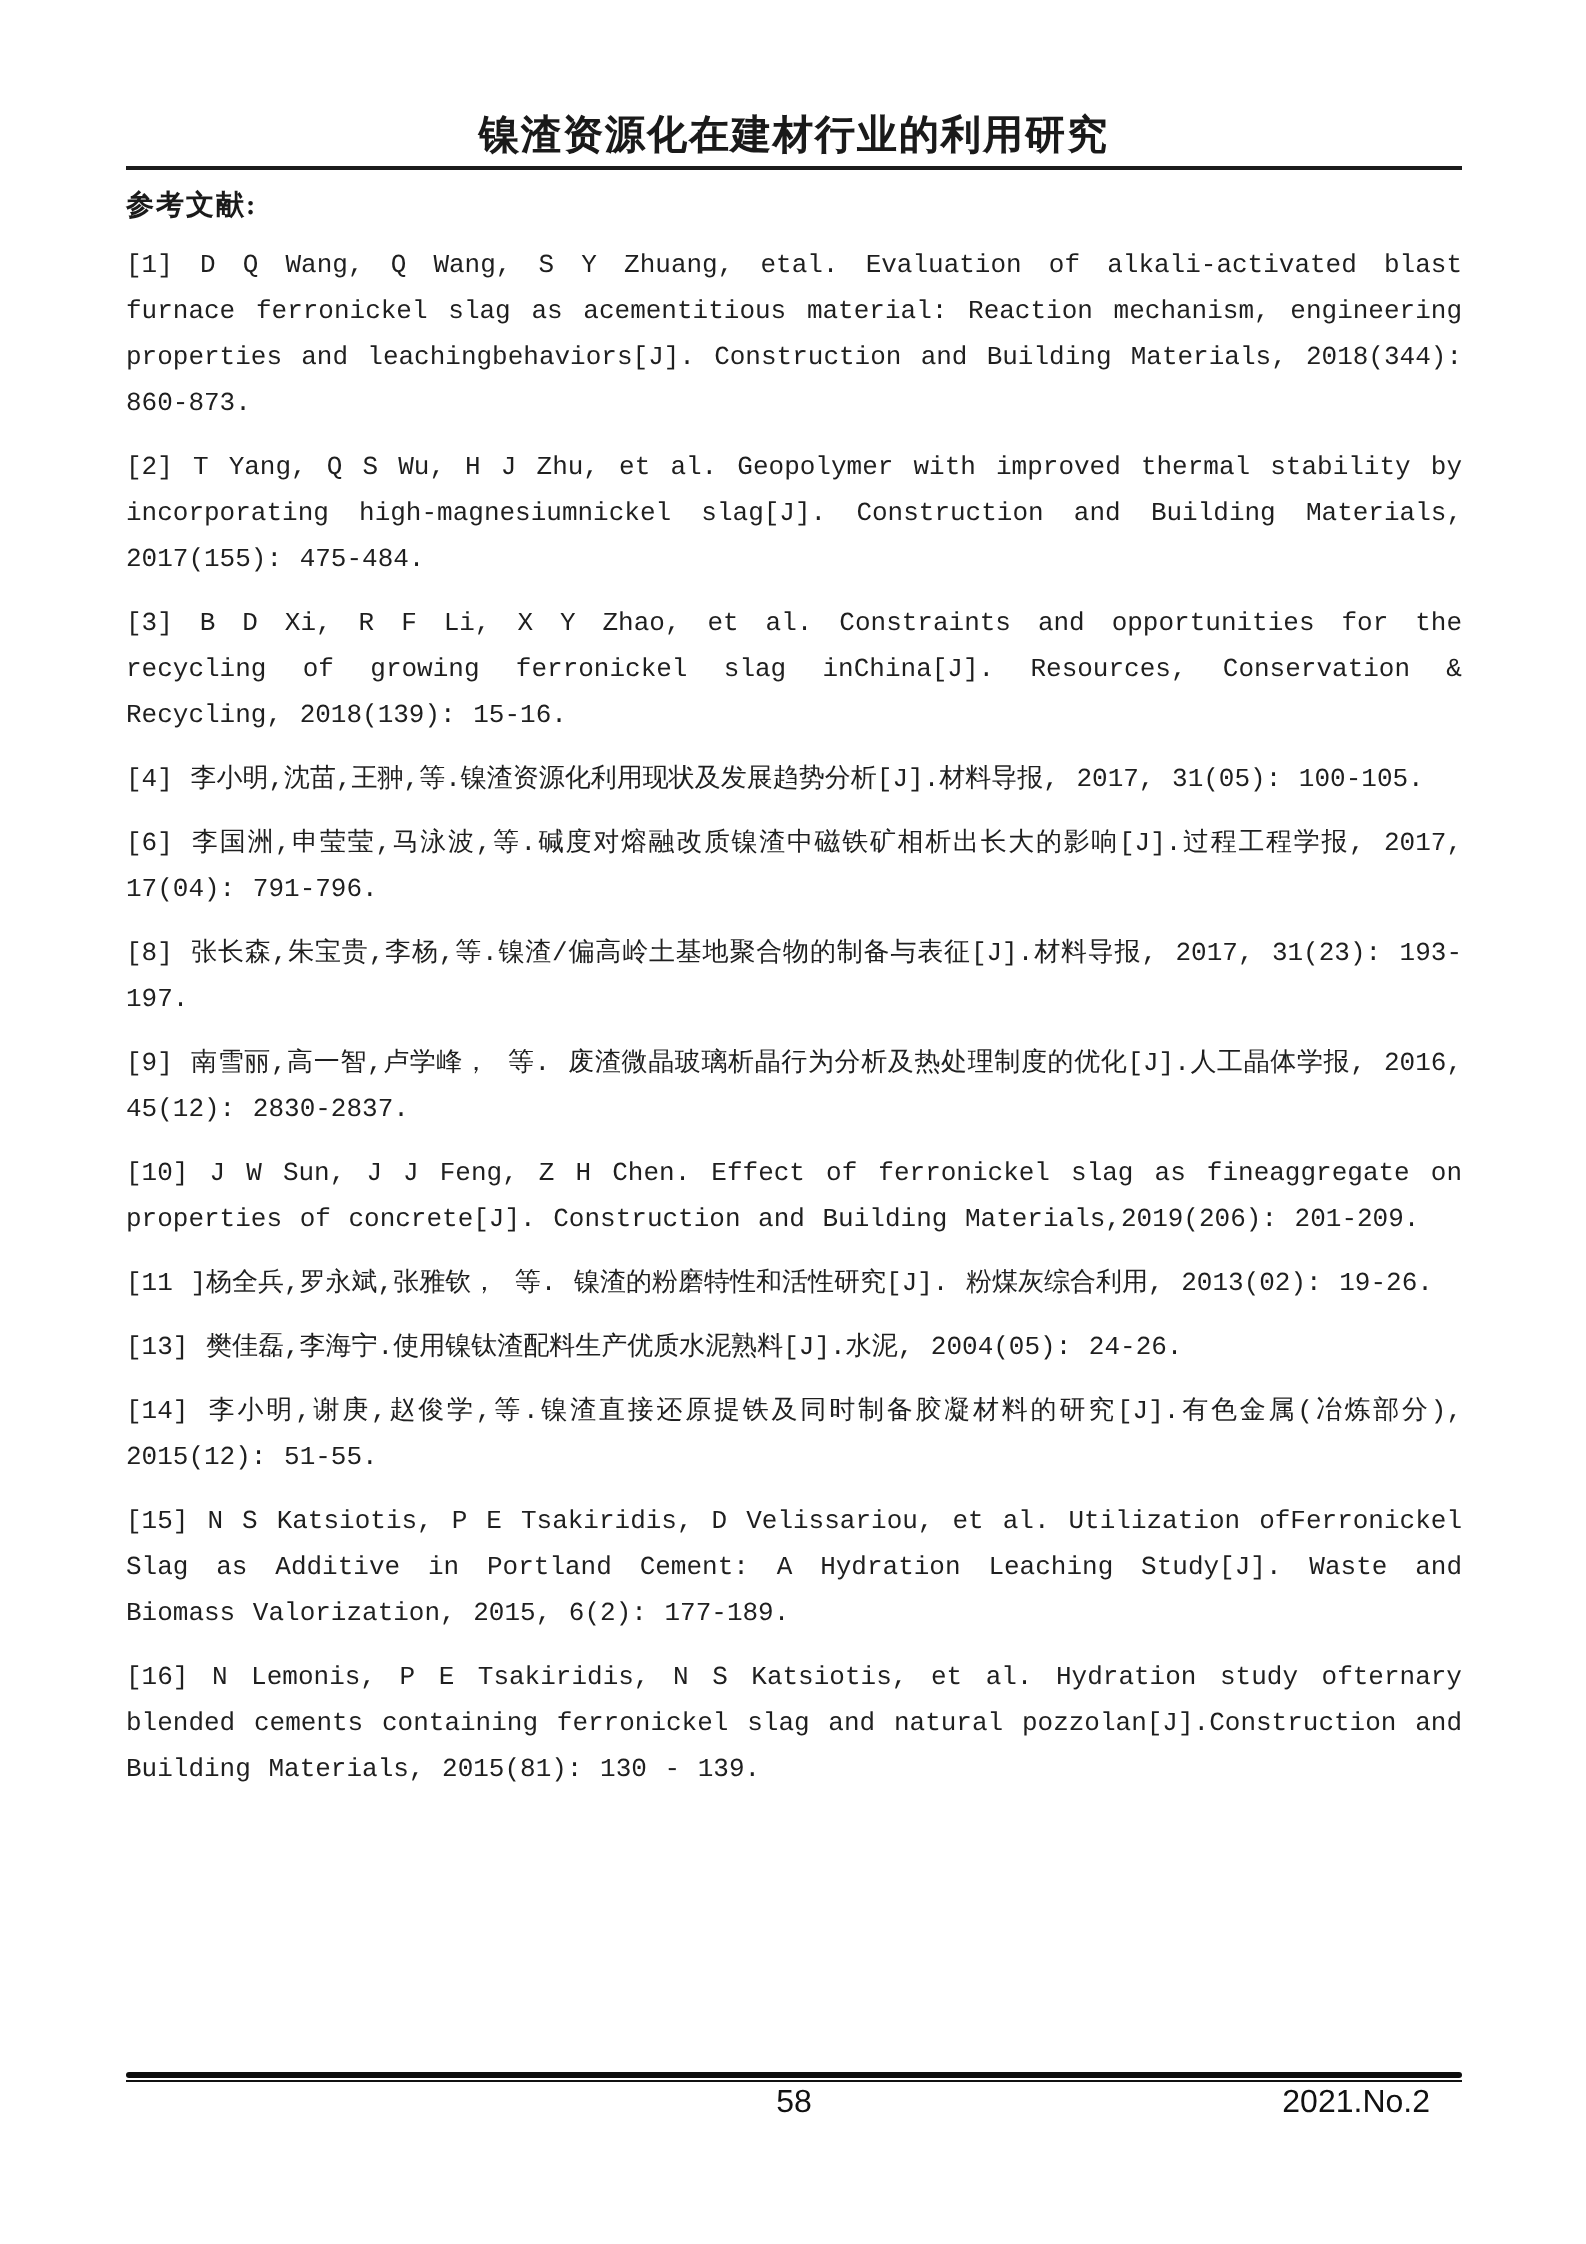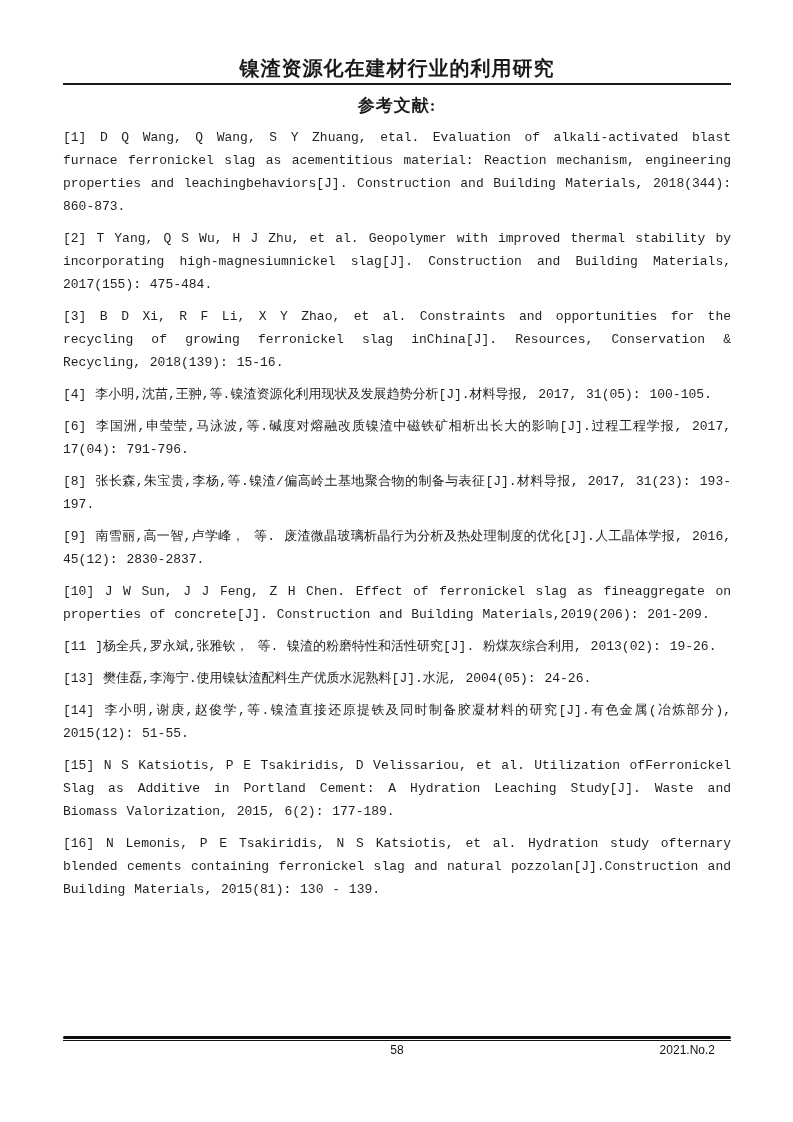--- a/index.html
+++ b/index.html
@@ -27,25 +27,24 @@
     letter-spacing: 1px;
     line-height: 20px;
     font-family: "Liberation Serif", "DejaVu Serif", serif;
   }
   .header-rule {
     margin-top: 5px;
     border-bottom: 2px solid #1c1c1c;
   }
   .section-heading {
     margin-top: 9px;
-    font-size: 17px;
+    font-size: 14px;
     font-weight: bold;
     letter-spacing: 1px;
     font-family: "Liberation Serif", "DejaVu Serif", serif;
-    text-align: center;
   }
   .references { margin-top: 4px; }
   .reference {
     font-size: 13px;
     line-height: 23px;
     margin-top: 9px;
     text-align: justify;
     color: #1f1f1f;
     word-spacing: 1px;
   }
@@ -55,21 +54,21 @@
     right: 62px;
     top: 1036px;
   }
   .footer-rule-thick { height: 3px; background: #0d0d0d; border-radius: 2px; }
   .footer-rule-thin  { height: 1px; background: #111111; margin-top: 1px; }
   .footer-row {
     position: relative;
     margin-top: 2px;
     height: 18px;
     font-family: "Liberation Sans", "DejaVu Sans", sans-serif;
-    font-size: 12px;
+    font-size: 16px;
     color: #111;
   }
   .page-number {
     position: absolute;
     left: 0; right: 0;
     text-align: center;
   }
   .issue-number {
     position: absolute;
     right: 16px;

